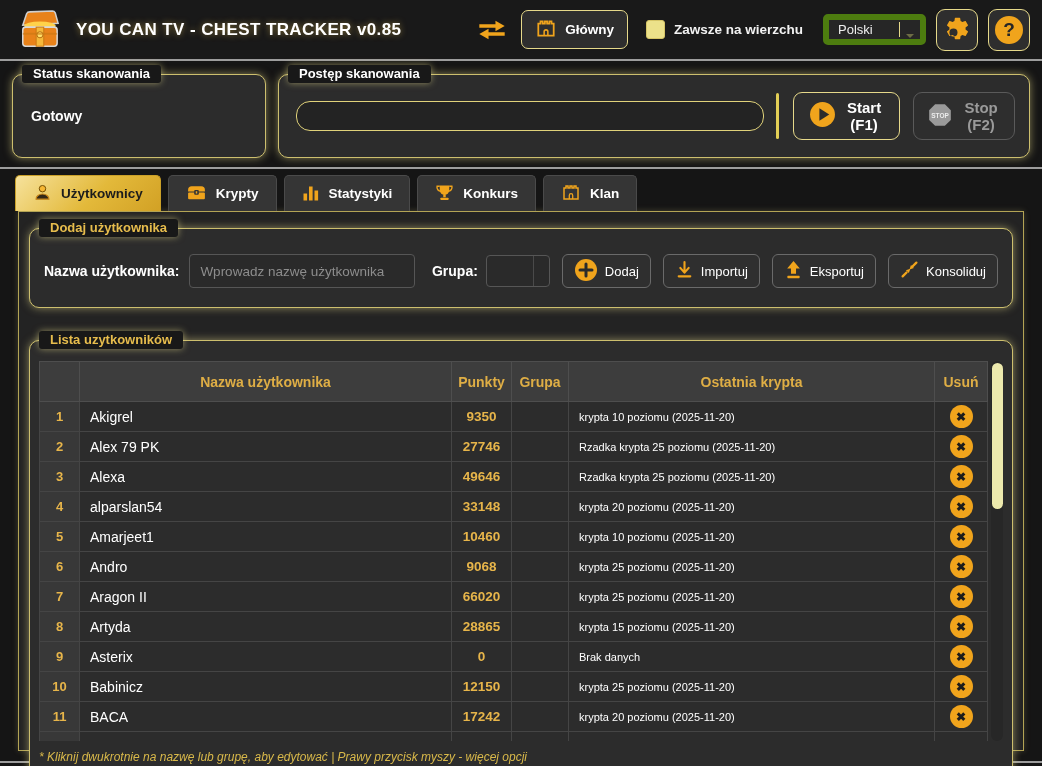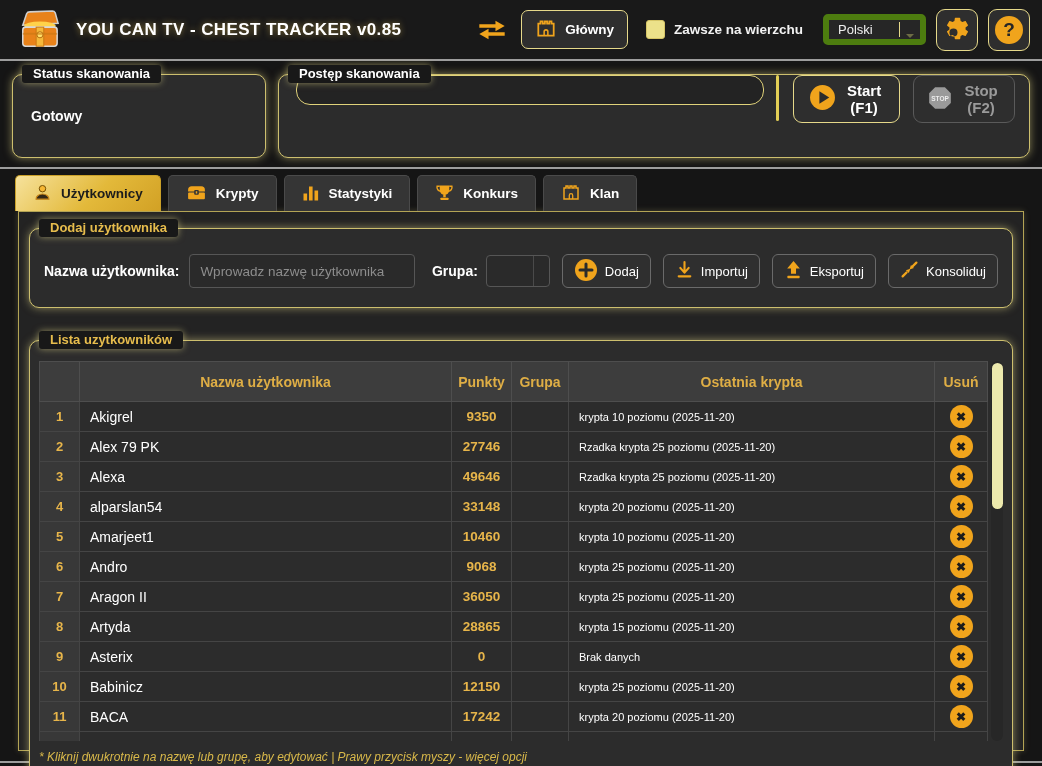--- a/index.html
+++ b/index.html
@@ -21,21 +21,21 @@
   .icon-btn{width:42px;height:42px;border:1px solid #e6d98a;border-radius:9px;background:#2e2e2e;display:flex;align-items:center;justify-content:center;margin-left:10px;cursor:pointer}
   .help-circle{width:28px;height:28px;border-radius:50%;background:#f0a41c;color:#262626;font-weight:bold;font-size:19px;display:flex;align-items:center;justify-content:center}
 
   
   .status-row{display:flex;gap:12px;padding:13px 12px 0}
   .gbox{position:relative;background:#2c2c2c;border:1px solid #cdbf6e;border-radius:10px;box-shadow:0 0 8px rgba(235,222,140,.55)}
   .gbox .legend{position:absolute;top:-10px;left:9px;background:#181818;padding:1px 11px 2px;font-size:13px;font-weight:bold;border-radius:3px;box-shadow:0 0 7px rgba(235,222,140,.55);white-space:nowrap;color:#fff}
   .gbox .legend.gold{color:#e7bd4d}
   .status-box{width:254px;height:84px;display:flex;align-items:center;padding-left:18px}
   .status-text{font-size:14px;font-weight:bold}
-  .progress-box{flex:1;height:84px;display:flex;padding:0 14px 0 17px}
+  .progress-box{flex:1;height:84px;display:flex;align-items:center;padding:0 14px 0 17px}
   .pbar{width:468px;height:30px;border:1px solid #e0d27a;border-radius:14px;background:#232323;flex:none}
   .vdiv{width:3px;height:46px;background:#e3cf56;margin:0 14px 0 12px;border-radius:2px;flex:none}
   .start-btn{height:48px;border-radius:9px;font-size:15px;padding:0 15px}
   .stop-btn{height:48px;border-radius:9px;font-size:15px;padding:0 13px;margin-left:13px;border-color:#5a5a5a;color:#9a9a9a}
 
   
   .sep2{height:2px;background:#9d9d9d;margin-top:9px}
   .tabs{display:flex;gap:7px;margin:6px 0 0 15px;height:36px;position:relative;z-index:2}
   .tab{display:flex;align-items:center;gap:9px;padding:0 17px;background:#353535;border:1px solid #4a4a4a;border-bottom:none;border-radius:5px 5px 0 0;color:#fff;font-size:13.5px;font-weight:bold;cursor:pointer}
   .tab.active{background:linear-gradient(135deg,#f6e29c 0%,#e3b93a 55%,#d2a125 100%);color:#1c1c1c;border-color:#caa028}
@@ -355,21 +355,21 @@
     <td class="c-del">
       <button class="del-btn">
                   <span>✖</span>
                 </button>
     </td>
   </tr>
 
   <tr>
     <td class="c-nr">7</td>
     <td class="c-name">Aragon II</td>
-    <td class="c-pts">36050</td>
+    <td class="c-pts">66020</td>
     <td class="c-grp"></td>
     <td class="c-chest">krypta 25 poziomu (2025-11-20)</td>
     <td class="c-del">
       <button class="del-btn">
                   <span>✖</span>
                 </button>
     </td>
   </tr>
 
   <tr>

